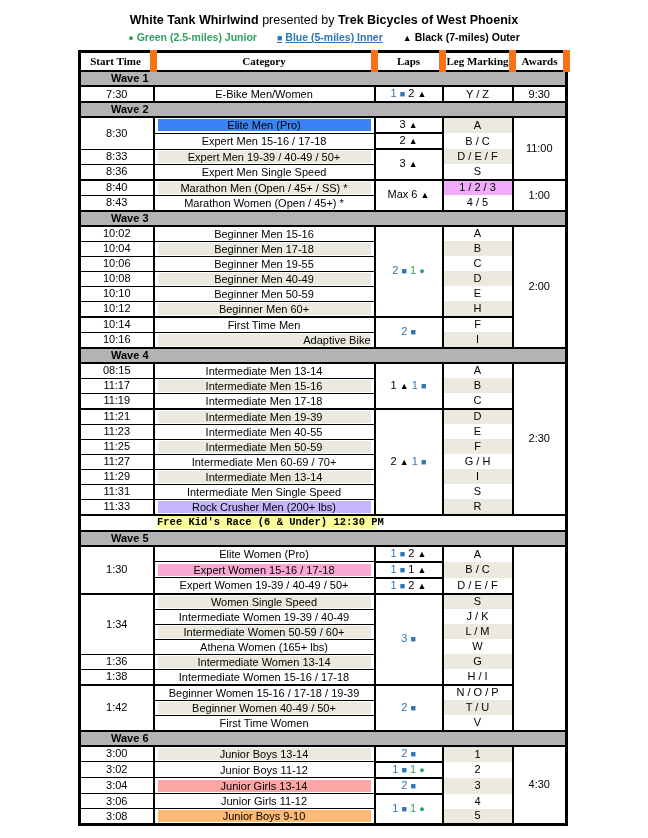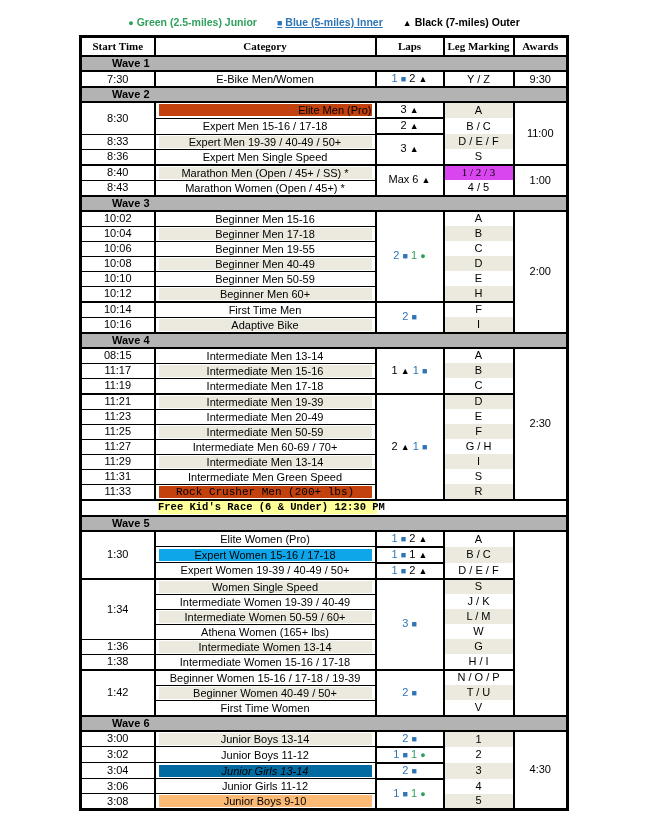--- a/index.html
+++ b/index.html
@@ -9,37 +9,40 @@
     -webkit-font-smoothing:antialiased;
   }
   .page{padding-top:13px;}
   .title-line{text-align:center;font-size:12.5px;line-height:15px;}
   .title-line .b{font-weight:bold;}
   .date-line{text-align:center;font-family:"Liberation Serif",serif;font-style:italic;font-size:12px;line-height:15px;margin-top:1px;}
   .legend{display:flex;justify-content:center;gap:20px;font-size:10.5px;font-weight:bold;line-height:13px;margin-top:3px;margin-bottom:5px;}
   .legend-item .sym{margin-right:3px;font-size:9px;}
   table.sched{border-collapse:collapse;table-layout:fixed;margin:0 auto;border:3px solid #000;}
   table.sched td, table.sched th{padding:0;text-align:center;font-size:11px;line-height:13px;height:14px;overflow:hidden;white-space:nowrap;vertical-align:middle;}
-  table.sched th{font-family:"Liberation Serif",serif;font-weight:bold;font-size:11px;height:17px;border-left:2px solid #000;border-right:1px solid #f97316;border-bottom:2px solid #000;}
+  table.sched th{font-family:"Liberation Serif",serif;font-weight:bold;font-size:11px;height:17px;border-left:2px solid #000;border-right:7px solid #f97316;border-bottom:2px solid #000;}
   td.time{border:1px solid #000;border-left:2px solid #000;border-right:2px solid #000;}
   td.cat{border-top:1px solid #000;border-bottom:1px solid #000;border-left:2px solid #000;border-right:2px solid #000;background:#fff;}
   .ci{margin:1px 3px;height:12px;line-height:12px;}
   td.laps{border:2px solid #000000;font-size:11px;}
   td.laps .sym{font-size:9px;}
   td.leg{border-top:none;border-bottom:none;border-left:2px solid #000;border-right:2px solid #000;}
   td.awards{border:2px solid #000;}
   tr.gs td{border-top:2px solid #000;}
   tr.wave-band td{background:#b3b3b3;border-top:2px solid #000;border-bottom:2px solid #000;border-left:none;border-right:none;text-align:left;padding-left:30px;font-weight:bold;height:13px;}
   tr.banner td{border-top:2px solid #000;border-bottom:2px solid #000;border-left:none;border-right:none;}
   .banner-inner{margin-left:76px;width:219px;background:#ffff99;font-weight:bold;font-size:10.5px;line-height:13px;height:13px;}
 </style>
 </head>
 <body>
 
 <div class="page">
+  <div class="title-line">
+    <span class="b">White Tank Whirlwind</span><span> presented by </span><span class="b">Trek Bicycles of West Phoenix</span>
+  </div>
   <div class="legend">
       <span class="legend-item" style="color: rgb(47, 161, 93);"><span class="sym">●</span><span>Green (2.5-miles) Junior</span></span>
       <span class="legend-item" style="color: rgb(46, 117, 182); text-decoration: underline;"><span class="sym">■</span><span>Blue (5-miles) Inner</span></span>
       <span class="legend-item" style="color: rgb(0, 0, 0);"><span class="sym">▲</span><span>Black (7-miles) Outer</span></span>
     </div>
 
   <table class="sched">
     <colgroup>
         <col style="width: 74px;">
         <col style="width: 221px;">
@@ -68,21 +71,21 @@
           <td class="laps" rowspan="1"><span style="color: rgb(46, 117, 182);">1</span> <span class="sym" style="color: rgb(46, 117, 182);">■</span> <span style="color: rgb(0, 0, 0);">2</span> <span class="sym" style="color: rgb(0, 0, 0);">▲</span></td>
           <td class="leg">Y / Z</td>
           <td class="awards" rowspan="1">9:30</td>
         </tr>
         <tr class="wave-band">
           <td colspan="5" style="background: rgb(179, 179, 179);">Wave 2</td>
         </tr>
         <tr>
           <td class="time" rowspan="2">8:30</td>
           <td class="cat">
-            <div class="ci" style="background: #c2410c; text-align: right;">Elite Men (Pro)</div>
+            <div class="ci" style="background: #3b82f6;">Elite Men (Pro)</div>
           </td>
           <td class="laps" rowspan="1"><span style="color: rgb(0, 0, 0);">3</span> <span class="sym" style="color: rgb(0, 0, 0);">▲</span></td>
           <td class="leg" style="background: rgb(236, 234, 223);">A</td>
           <td class="awards" rowspan="4">11:00</td>
         </tr>
         <tr>
           <td class="cat">
             <div class="ci">Expert Men 15-16 / 17-18</div>
           </td>
           <td class="laps" rowspan="1"><span style="color: rgb(0, 0, 0);">2</span> <span class="sym" style="color: rgb(0, 0, 0);">▲</span></td>
@@ -102,21 +105,21 @@
             <div class="ci">Expert Men Single Speed</div>
           </td>
           <td class="leg">S</td>
         </tr>
         <tr class="gs">
           <td class="time" rowspan="1">8:40</td>
           <td class="cat">
             <div class="ci" style="background: rgb(236, 234, 223);">Marathon Men (Open / 45+ / SS) *</div>
           </td>
           <td class="laps" rowspan="2"><span style="color: rgb(0, 0, 0);">Max 6</span> <span class="sym" style="color: rgb(0, 0, 0);">▲</span></td>
-          <td class="leg" style="background: #d946ef; font-family: Liberation Serif, serif;">1 / 2 / 3</td>
+          <td class="leg" style="background: #f0abfc;">1 / 2 / 3</td>
           <td class="awards" rowspan="2">1:00</td>
         </tr>
         <tr>
           <td class="time" rowspan="1">8:43</td>
           <td class="cat">
             <div class="ci">Marathon Women (Open / 45+) *</div>
           </td>
           <td class="leg">4 / 5</td>
         </tr>
         <tr class="wave-band">
@@ -170,21 +173,21 @@
           <td class="time" rowspan="1">10:14</td>
           <td class="cat">
             <div class="ci">First Time Men</div>
           </td>
           <td class="laps" rowspan="2"><span style="color: rgb(46, 117, 182);">2</span> <span class="sym" style="color: rgb(46, 117, 182);">■</span></td>
           <td class="leg">F</td>
         </tr>
         <tr>
           <td class="time" rowspan="1">10:16</td>
           <td class="cat">
-            <div class="ci" style="background: rgb(236, 234, 223);">Adaptive Bike</div>
+            <div class="ci" style="background: rgb(236, 234, 223); text-align: right;">Adaptive Bike</div>
           </td>
           <td class="leg" style="background: rgb(236, 234, 223);">I</td>
         </tr>
         <tr class="wave-band">
           <td colspan="5" style="background: rgb(179, 179, 179);">Wave 4</td>
         </tr>
         <tr>
           <td class="time" rowspan="1">08:15</td>
           <td class="cat">
             <div class="ci">Intermediate Men 13-14</div>
@@ -211,21 +214,21 @@
           <td class="time" rowspan="1">11:21</td>
           <td class="cat">
             <div class="ci" style="background: rgb(236, 234, 223);">Intermediate Men 19-39</div>
           </td>
           <td class="laps" rowspan="7"><span style="color: rgb(0, 0, 0);">2</span> <span class="sym" style="color: rgb(0, 0, 0);">▲</span> <span style="color: rgb(46, 117, 182);">1</span> <span class="sym" style="color: rgb(46, 117, 182);">■</span></td>
           <td class="leg" style="background: rgb(236, 234, 223);">D</td>
         </tr>
         <tr>
           <td class="time" rowspan="1">11:23</td>
           <td class="cat">
-            <div class="ci">Intermediate Men 20-49</div>
+            <div class="ci">Intermediate Men 40-55</div>
           </td>
           <td class="leg">E</td>
         </tr>
         <tr>
           <td class="time" rowspan="1">11:25</td>
           <td class="cat">
             <div class="ci" style="background: rgb(236, 234, 223);">Intermediate Men 50-59</div>
           </td>
           <td class="leg" style="background: rgb(236, 234, 223);">F</td>
         </tr>
@@ -239,28 +242,28 @@
         <tr>
           <td class="time" rowspan="1">11:29</td>
           <td class="cat">
             <div class="ci" style="background: rgb(236, 234, 223);">Intermediate Men 13-14</div>
           </td>
           <td class="leg" style="background: rgb(236, 234, 223);">I</td>
         </tr>
         <tr>
           <td class="time" rowspan="1">11:31</td>
           <td class="cat">
-            <div class="ci">Intermediate Men Green Speed</div>
+            <div class="ci">Intermediate Men Single Speed</div>
           </td>
           <td class="leg">S</td>
         </tr>
         <tr>
           <td class="time" rowspan="1">11:33</td>
           <td class="cat">
-            <div class="ci" style="background: #c2410c; font-family: Liberation Mono, monospace;">Rock Crusher Men (200+ lbs)</div>
+            <div class="ci" style="background: #c4b5fd;">Rock Crusher Men (200+ lbs)</div>
           </td>
           <td class="leg" style="background: rgb(236, 234, 223);">R</td>
         </tr>
         <tr class="banner">
           <td colspan="5">
             <div class="banner-inner" style="background: rgb(255, 255, 153); font-family: Liberation Mono, monospace;">Free Kid's Race (6 &amp; Under) 12:30 PM</div>
           </td>
         </tr>
         <tr class="wave-band">
           <td colspan="5" style="background: rgb(179, 179, 179);">Wave 5</td>
@@ -269,21 +272,21 @@
           <td class="time" rowspan="3">1:30</td>
           <td class="cat">
             <div class="ci">Elite Women (Pro)</div>
           </td>
           <td class="laps" rowspan="1"><span style="color: rgb(46, 117, 182);">1</span> <span class="sym" style="color: rgb(46, 117, 182);">■</span> <span style="color: rgb(0, 0, 0);">2</span> <span class="sym" style="color: rgb(0, 0, 0);">▲</span></td>
           <td class="leg">A</td>
           <td class="awards" rowspan="12"></td>
         </tr>
         <tr>
           <td class="cat">
-            <div class="ci" style="background: #0ea5e9; text-align: center;">Expert Women 15-16 / 17-18</div>
+            <div class="ci" style="background: #f9a8d4; text-align: center;">Expert Women 15-16 / 17-18</div>
           </td>
           <td class="laps" rowspan="1"><span style="color: rgb(46, 117, 182);">1</span> <span class="sym" style="color: rgb(46, 117, 182);">■</span> <span style="color: rgb(0, 0, 0);">1</span> <span class="sym" style="color: rgb(0, 0, 0);">▲</span></td>
           <td class="leg" style="background: rgb(236, 234, 223);">B / C</td>
         </tr>
         <tr>
           <td class="cat">
             <div class="ci">Expert Women 19-39 / 40-49 / 50+</div>
           </td>
           <td class="laps" rowspan="1"><span style="color: rgb(46, 117, 182);">1</span> <span class="sym" style="color: rgb(46, 117, 182);">■</span> <span style="color: rgb(0, 0, 0);">2</span> <span class="sym" style="color: rgb(0, 0, 0);">▲</span></td>
           <td class="leg">D / E / F</td>
@@ -364,21 +367,21 @@
           <td class="time" rowspan="1">3:02</td>
           <td class="cat">
             <div class="ci">Junior Boys 11-12</div>
           </td>
           <td class="laps" rowspan="1"><span style="color: rgb(46, 117, 182);">1</span> <span class="sym" style="color: rgb(46, 117, 182);">■</span> <span style="color: rgb(47, 161, 93);">1</span> <span class="sym" style="color: rgb(47, 161, 93);">●</span></td>
           <td class="leg">2</td>
         </tr>
         <tr>
           <td class="time" rowspan="1">3:04</td>
           <td class="cat">
-            <div class="ci" style="background: #0369a1; font-style: italic;">Junior Girls 13-14</div>
+            <div class="ci" style="background: #fca5a5;">Junior Girls 13-14</div>
           </td>
           <td class="laps" rowspan="1"><span style="color: rgb(46, 117, 182);">2</span> <span class="sym" style="color: rgb(46, 117, 182);">■</span></td>
           <td class="leg" style="background: rgb(236, 234, 223);">3</td>
         </tr>
         <tr>
           <td class="time" rowspan="1">3:06</td>
           <td class="cat">
             <div class="ci">Junior Girls 11-12</div>
           </td>
           <td class="laps" rowspan="2"><span style="color: rgb(46, 117, 182);">1</span> <span class="sym" style="color: rgb(46, 117, 182);">■</span> <span style="color: rgb(47, 161, 93);">1</span> <span class="sym" style="color: rgb(47, 161, 93);">●</span></td>

